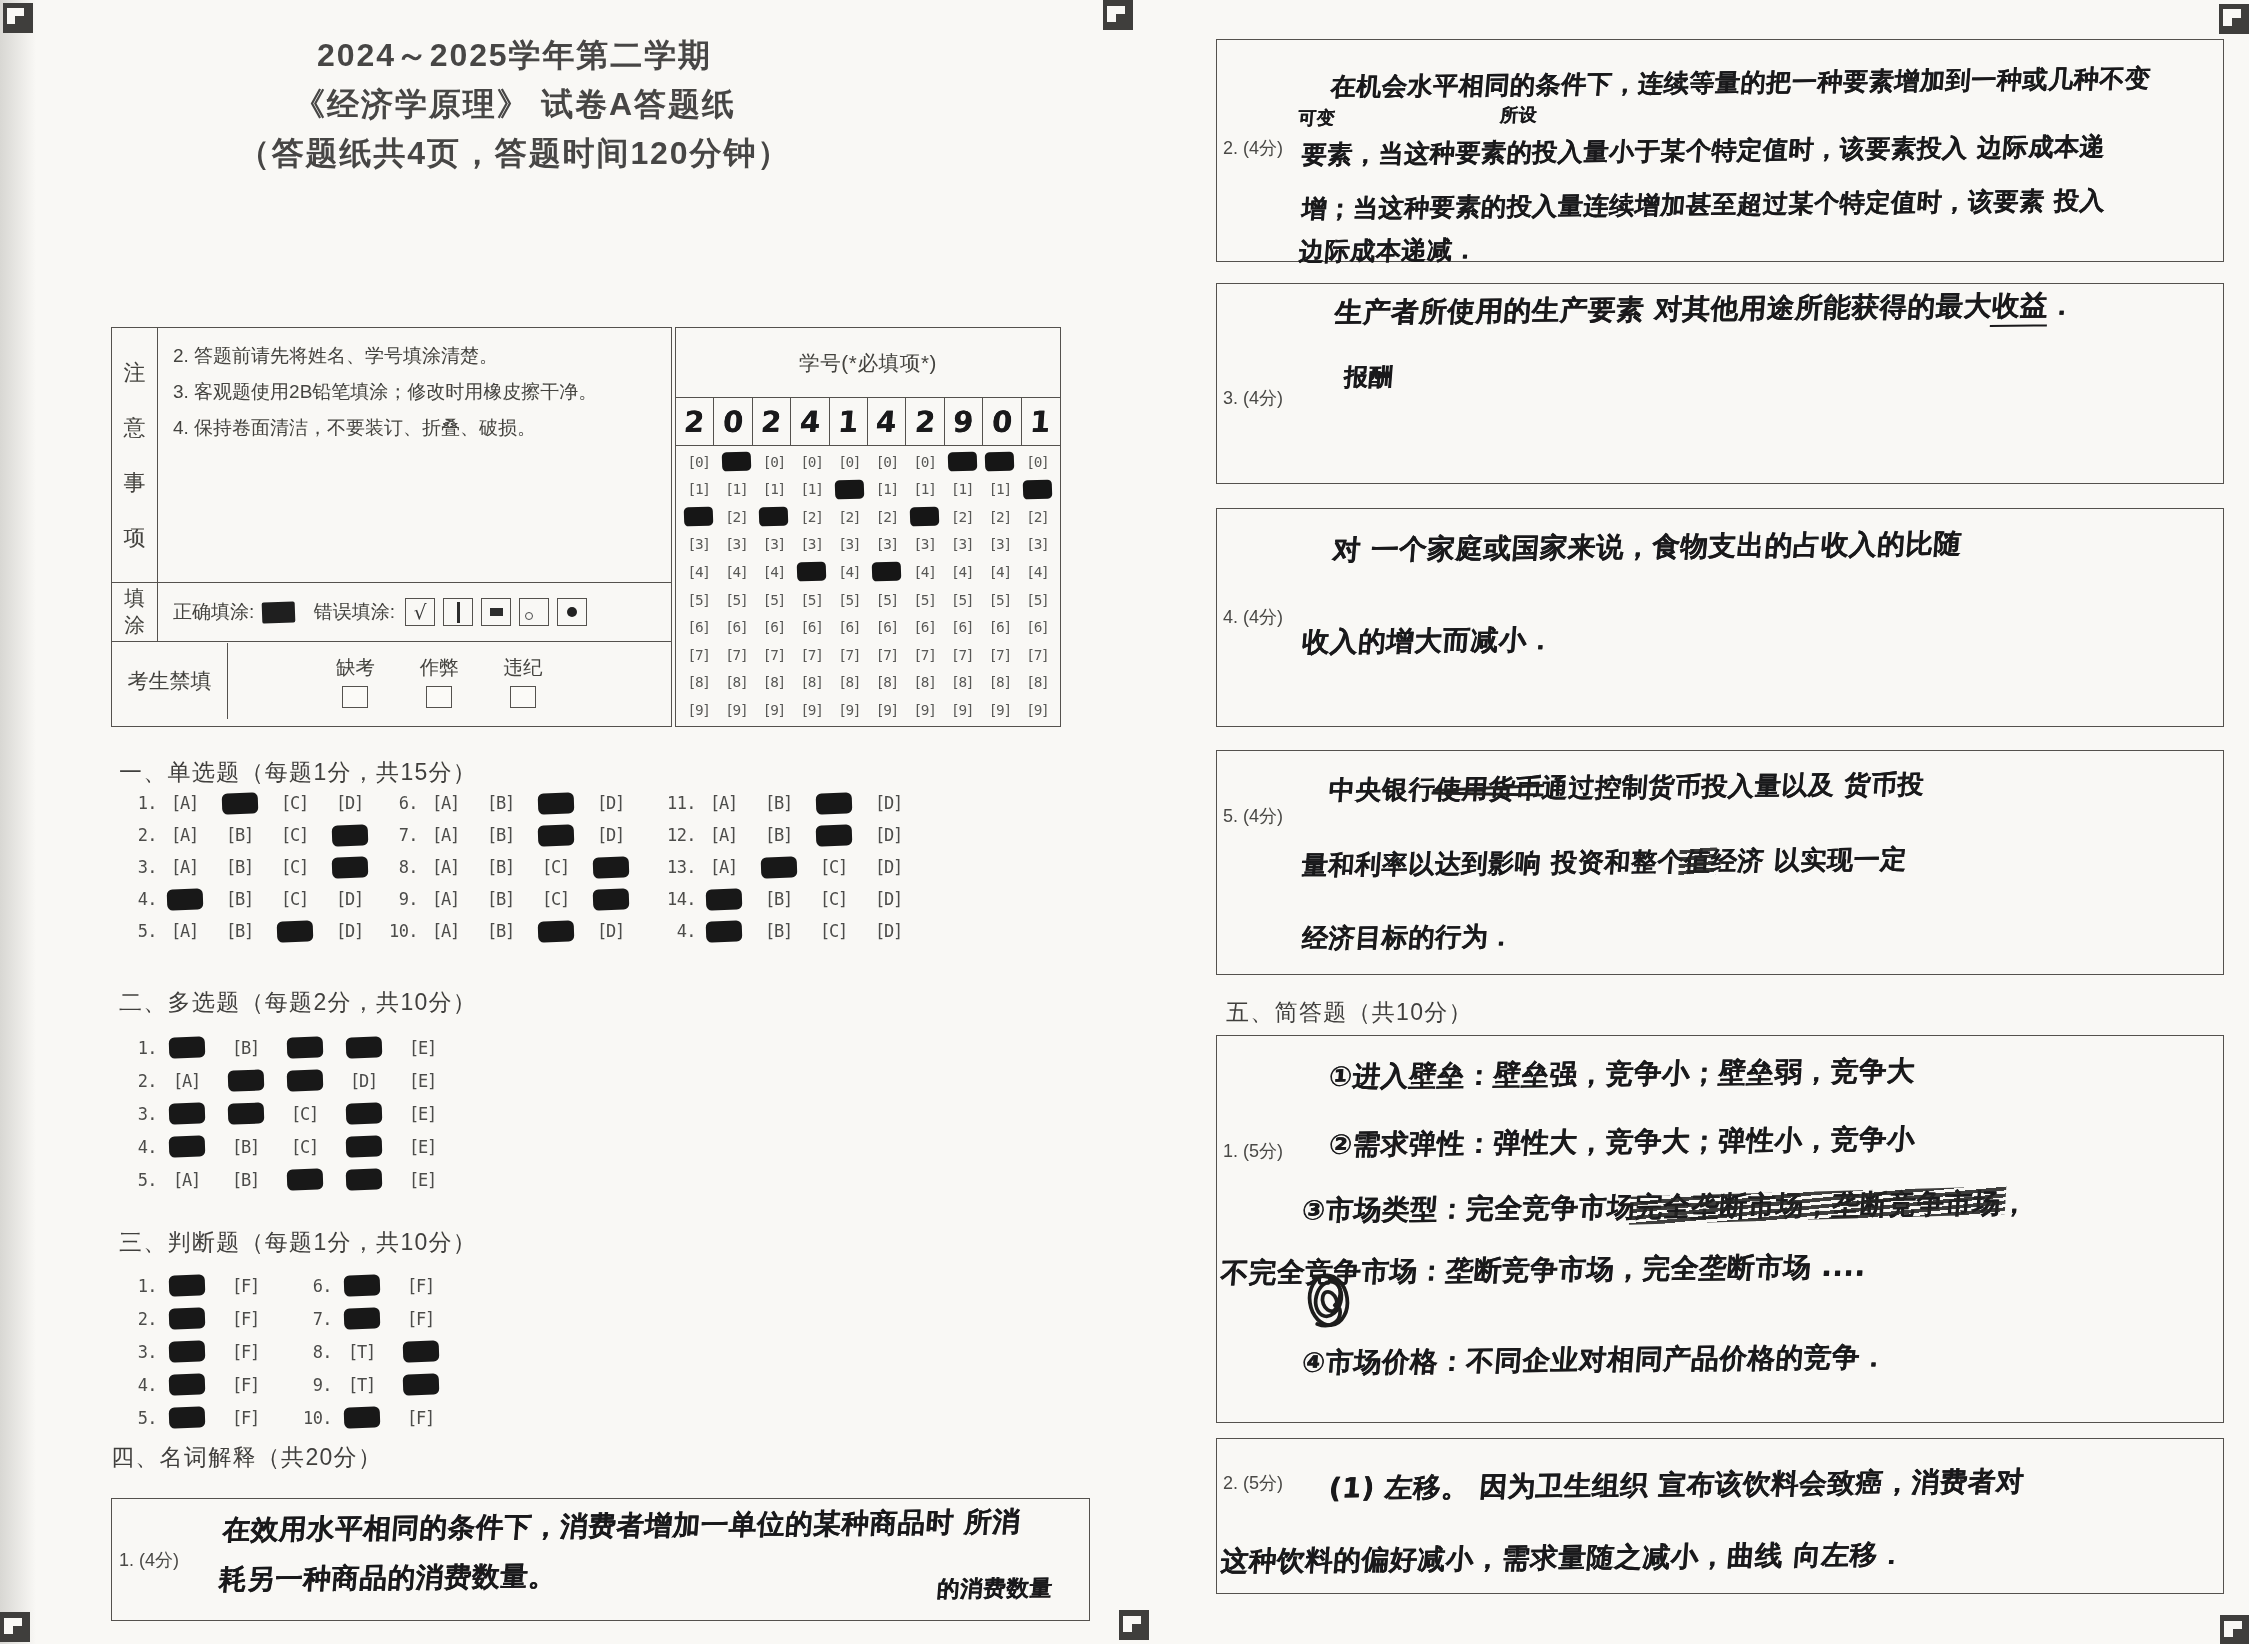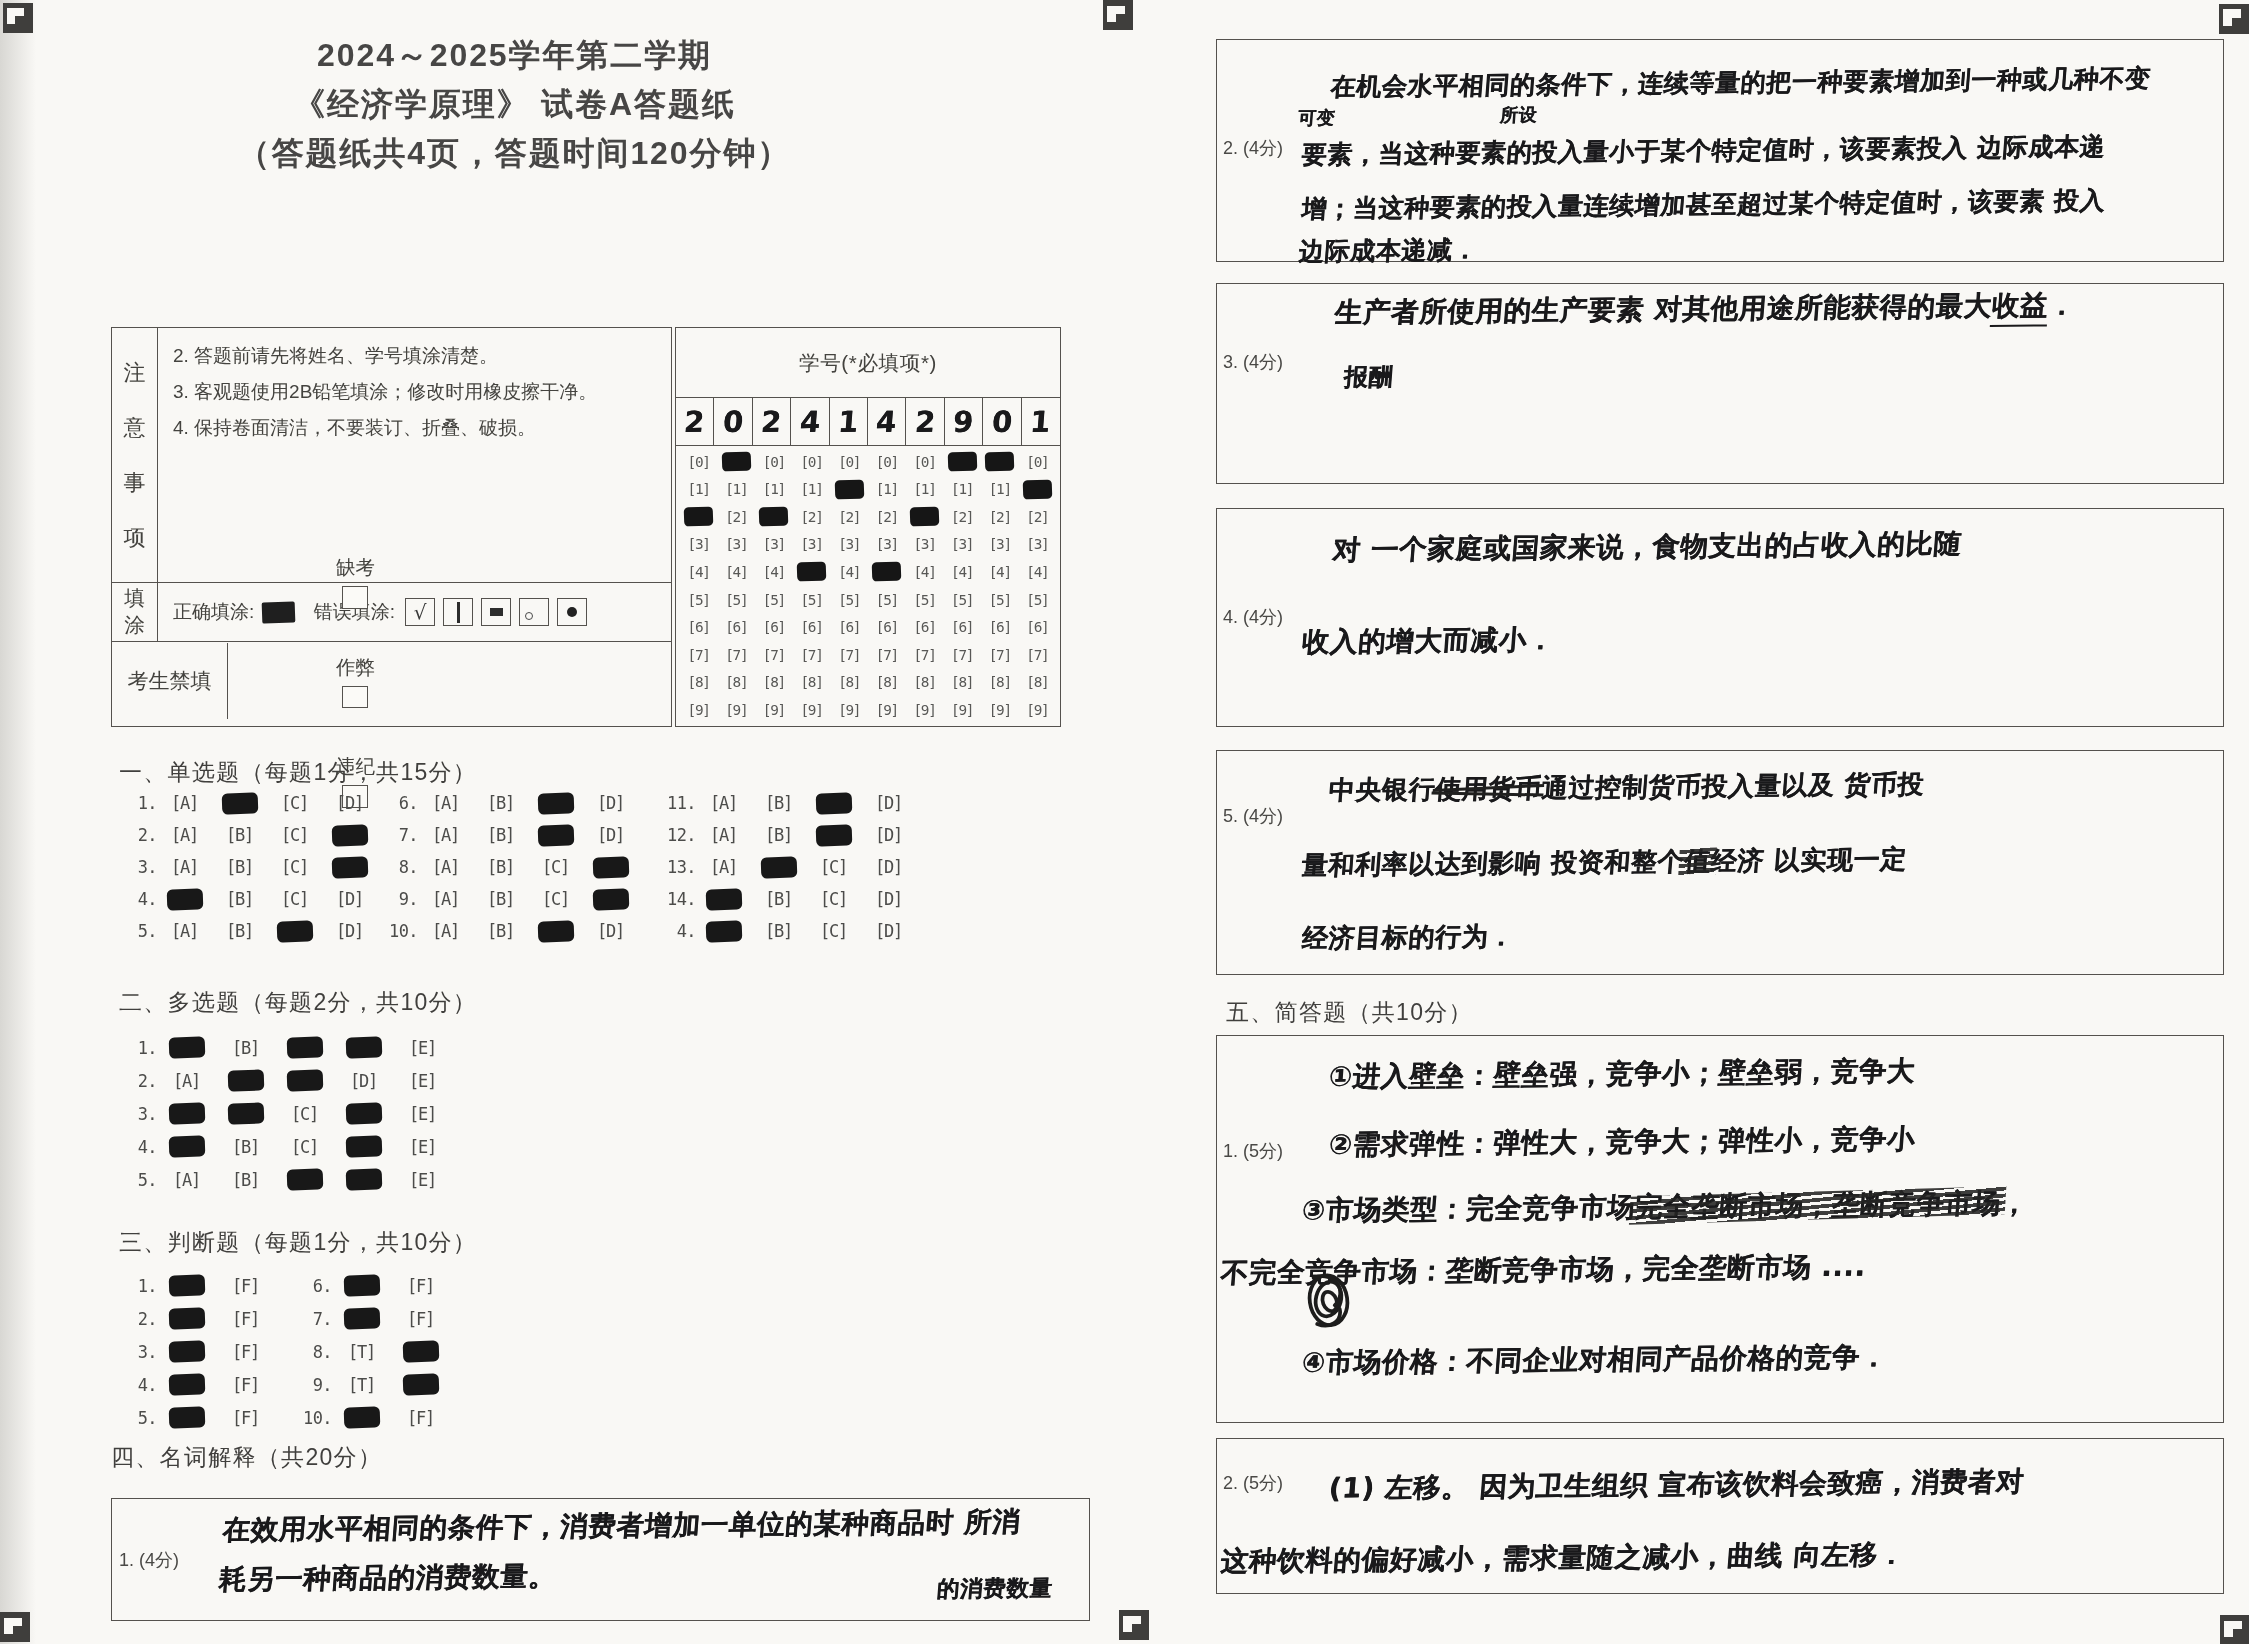--- a/index.html
+++ b/index.html
@@ -23,21 +23,21 @@
 #notice-items{padding:15px 11.3px 5px 15px;font-size:19px;line-height:26px;color:#44433f;}
 .notice-item{margin-bottom:10px;}
 #fill-content{display:flex;align-items:center;padding-left:15px;font-size:19px;color:#44433f;}
 .swatch{width:33px;height:21px;background:#1f1f1f;border-radius:1.9px;transform:rotate(-2deg);margin:0 19px 0 7.5px;}
 .wrong-box{width:30px;height:27.5px;border:1.9px solid #55524e;margin-right:8.1px;display:flex;align-items:center;justify-content:center;position:relative;}
 .mk-check{font-size:20px;color:#3a3a3a;font-family:"DejaVu Sans",sans-serif;}
 .mk-vline{width:3.1px;height:21px;background:#2d2d2d;}
 .mk-bar{width:12.5px;height:7.5px;background:#2d2d2d;}
 .mk-circle{width:8.1px;height:8.1px;border:1.9px solid #4a4a4a;border-radius:50%;position:absolute;left:5px;bottom:4.4px;}
 .mk-dot{width:10px;height:10px;background:#222;border-radius:50%;}
-#forbidden-items{display:flex;align-items:center;gap:45px;padding-left:108px;flex-direction:column;}
+#forbidden-items{display:flex;align-items:center;gap:45px;padding-left:108px;}
 .forb-item{display:flex;flex-direction:column;align-items:center;}
 .forb-item .fl{font-size:19.4px;color:#44433f;}
 .checkbox{width:26px;height:22.5px;border:1.9px solid #55524e;margin-top:5px;background:#fbfaf7;}
 
 #id-header{position:absolute;left:0;top:0;width:100%;height:70px;border-bottom:1.9px solid #55524e;
   display:flex;align-items:center;justify-content:center;font-size:20.6px;color:#44433f;letter-spacing:0.6px;}
 #id-digits{position:absolute;left:0;top:70px;width:100%;height:48px;border-bottom:1.9px solid #55524e;
   display:grid;grid-template-columns:repeat(10,1fr);}
 .id-digit-cell{border-right:1.3px solid #55524e;display:flex;align-items:center;justify-content:center;}
 .id-digit-cell:last-child{border-right:none;}
@@ -727,21 +727,21 @@
       <div class="box" style="left: 1216px; top: 39px; width: 1008px; height: 223px;"></div>
       <div class="box" style="left: 1216px; top: 283px; width: 1008px; height: 201px;"></div>
       <div class="box" style="left: 1216px; top: 508px; width: 1008px; height: 219px;"></div>
       <div class="box" style="left: 1216px; top: 750px; width: 1008px; height: 225px;"></div>
       <div class="box" style="left: 1216px; top: 1035px; width: 1008px; height: 388px;"></div>
       <div class="box" style="left: 1216px; top: 1438px; width: 1008px; height: 156px;"></div>
     </div>
   <div id="labels-root">
       <div class="box-label" style="left: 119px; top: 1548px;">1. (4分)</div>
       <div class="box-label" style="left: 1223px; top: 136px;">2. (4分)</div>
-      <div class="box-label" style="left: 1223px; top: 350px; text-align: center;">3. (4分)</div>
+      <div class="box-label" style="left: 1223px; top: 386px; text-align: center;">3. (4分)</div>
       <div class="box-label" style="left: 1223px; top: 605px;">4. (4分)</div>
       <div class="box-label" style="left: 1223px; top: 804px;">5. (4分)</div>
       <div class="box-label" style="left: 1223px; top: 1139px;">1. (5分)</div>
       <div class="box-label" style="left: 1223px; top: 1471px;">2. (5分)</div>
     </div>
   <div id="hw-root">
       <div class="hw" style="left: 223px; top: 1508px; font-size: 27.5px;"><span class="seg">在效用水平相同的条件下，消费者增加一单位的某种商品时 所消</span></div>
       <div class="hw" style="left: 219px; top: 1560px; font-size: 27.5px;"><span class="seg">耗另一种商品的消费数量。</span></div>
       <div class="hw" style="left: 937px; top: 1573px; font-size: 22.5px;"><span class="seg">的消费数量</span></div>
       <div class="hw" style="left: 1331px; top: 66px; font-size: 25px;"><span class="seg">在机会水平相同的条件下，连续等量的把一种要素增加到一种或几种不变</span></div>

